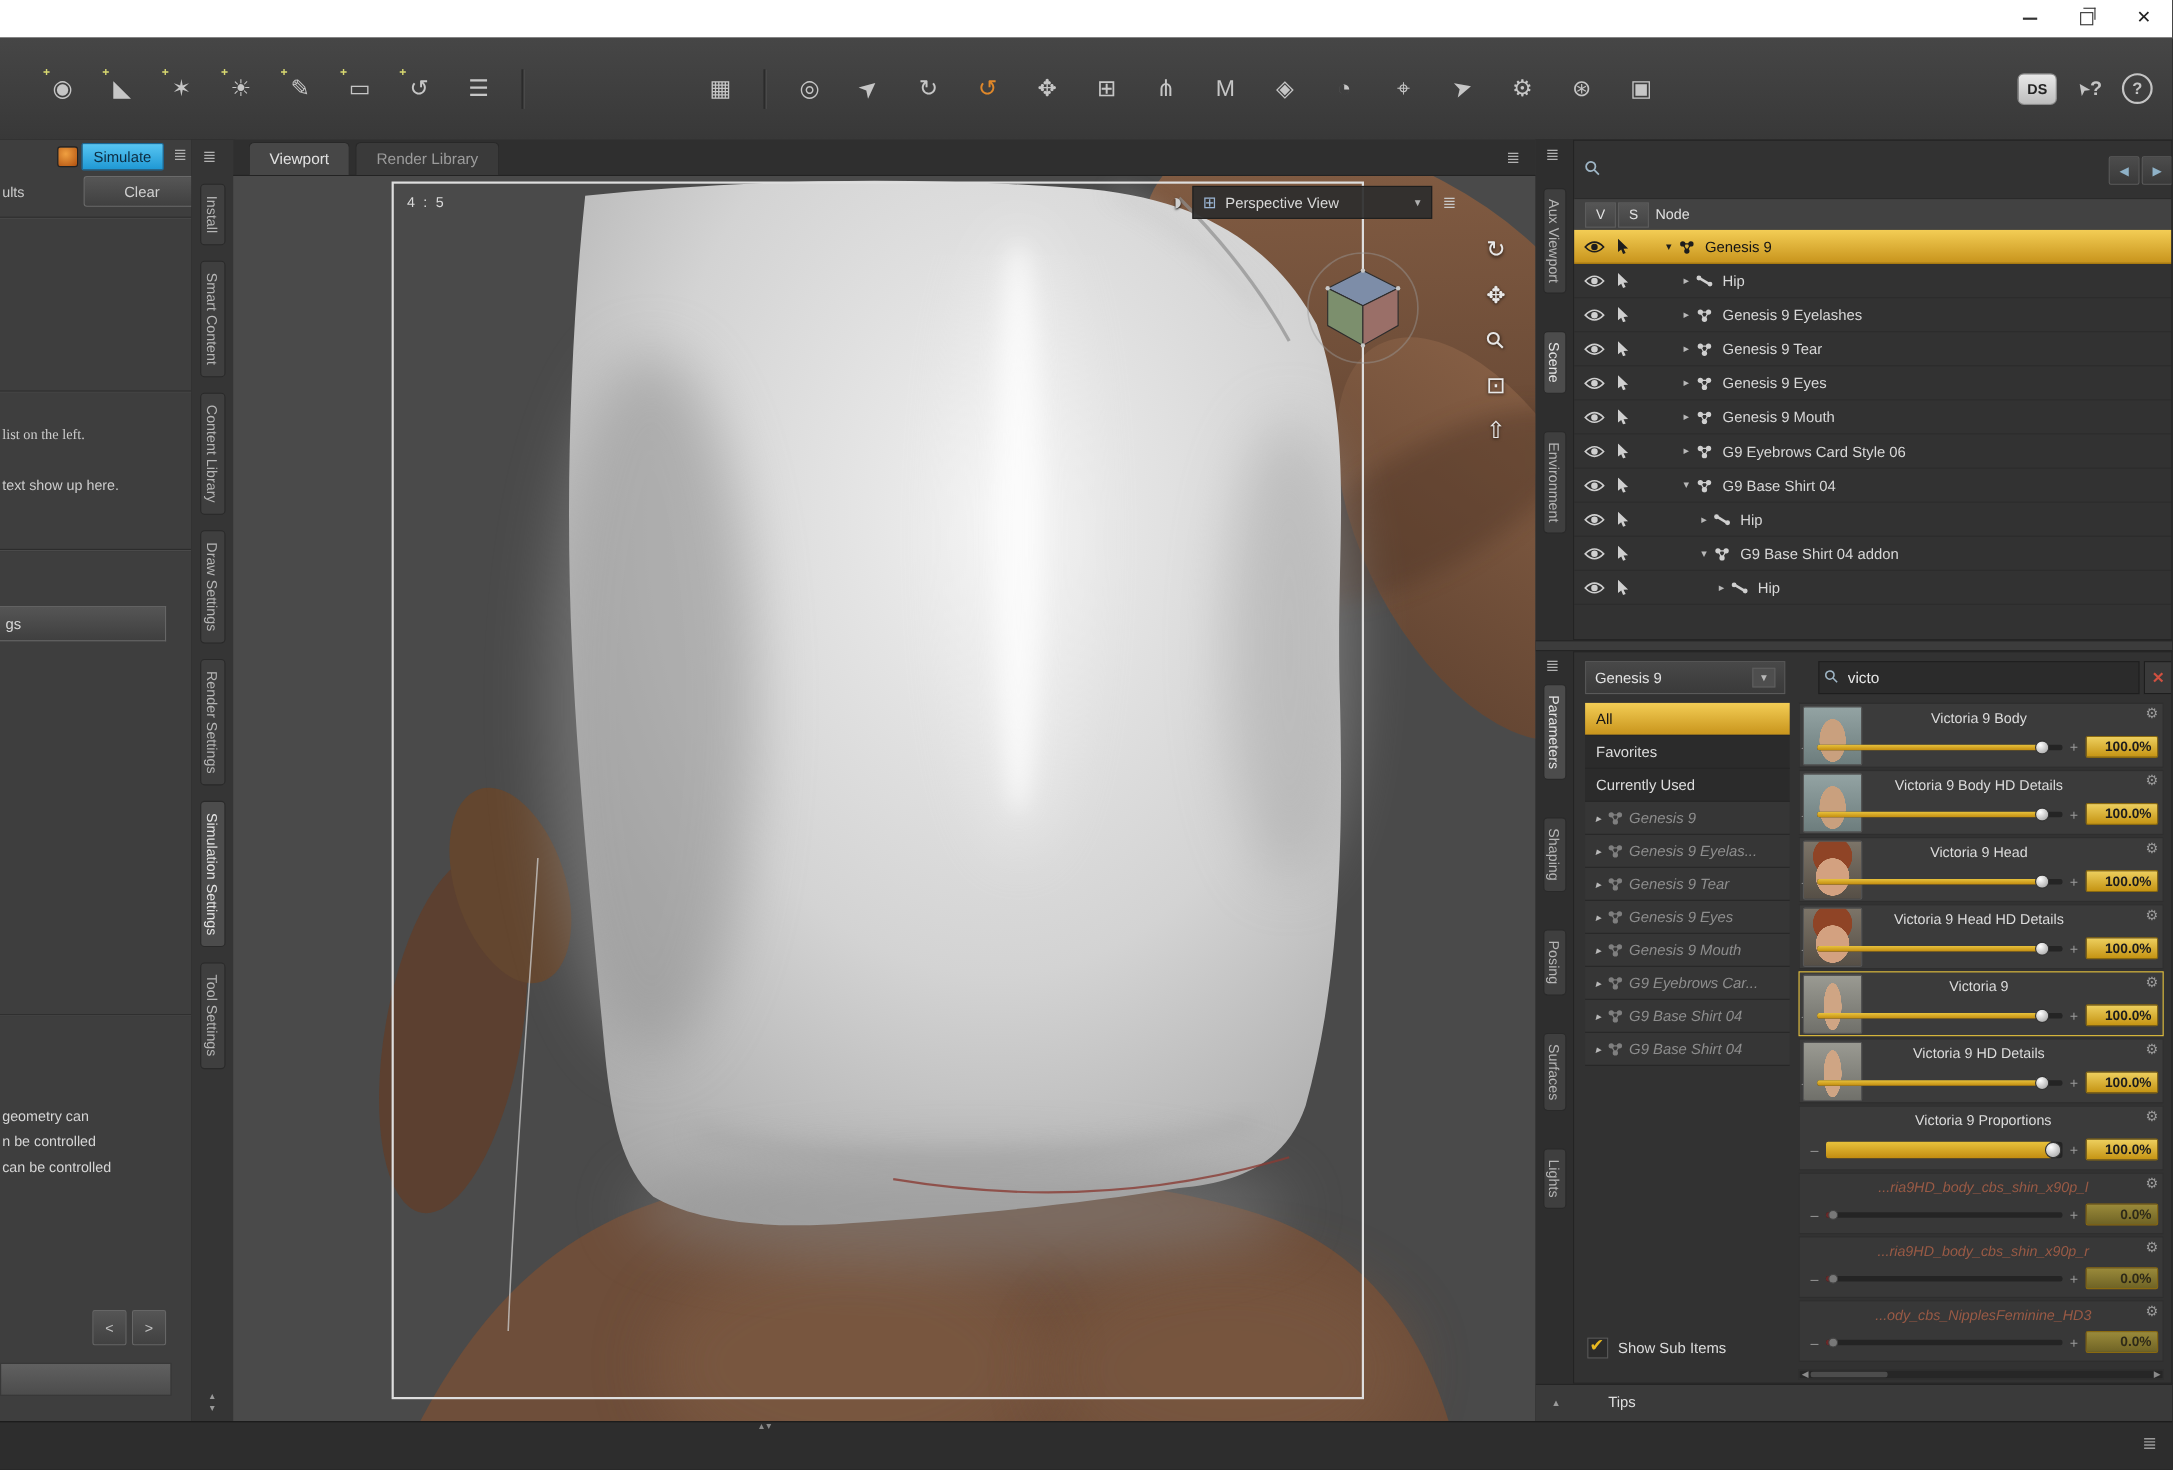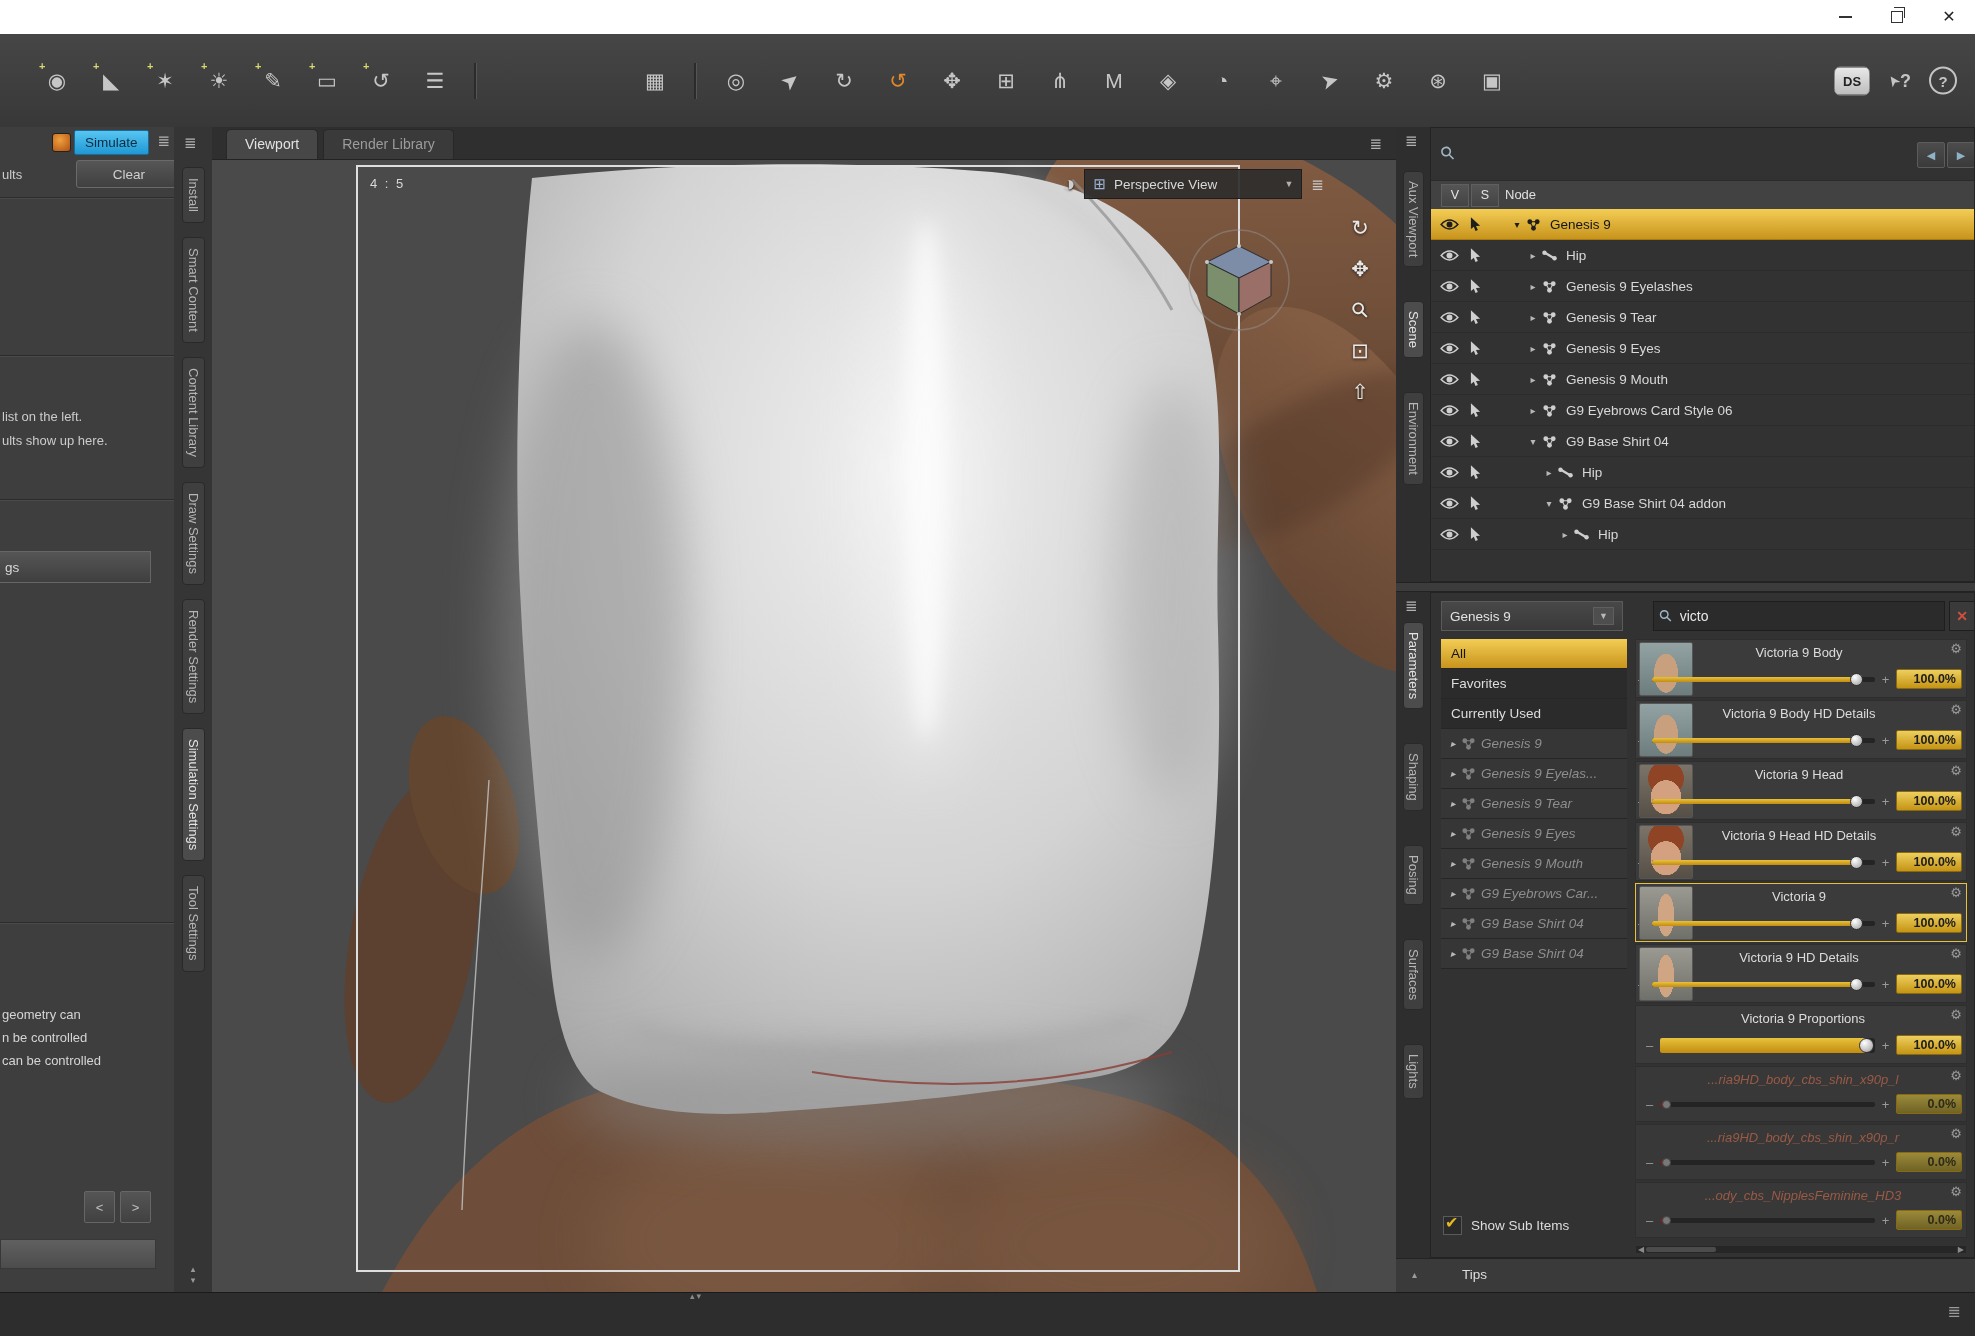--- a/index.html
+++ b/index.html
@@ -32,21 +32,21 @@
   #left-panel{position:absolute;left:0;top:127px;width:174px;height:1165px;background:#3e3e3e;border-right:1px solid #262626;overflow:hidden;}
   .sim-btn{position:absolute;left:52px;top:2px;height:26px;display:flex;align-items:center;}
   .sim-ico{width:17px;height:17px;background:radial-gradient(circle at 40% 35%,#f0a040,#b05010);border-radius:3px;margin-right:3px;border:1px solid #222;}
   .sim-label{background:linear-gradient(#57c5f2,#1f98d4);color:#0d2c40;font-size:13.5px;padding:4px 10px;border:1px solid #1a6a9a;border-radius:2px;}
   #lp-menu{position:absolute;right:4px;top:6px;color:#b0b0b0;font-size:15px;}
   .lp-frag{position:absolute;color:#cccccc;font-size:13px;}
   #frag-ults{left:2px;top:40px;}
   .clear-btn{position:absolute;left:60px;top:33px;width:104px;height:26px;background:linear-gradient(#565656,#404040);
              border:1px solid #6a6a6a;border-radius:3px;color:#d0d0d0;font-size:13.5px;display:flex;align-items:center;justify-content:center;margin-left:16px;}
   .lp-sep{position:absolute;left:0;width:174px;height:1px;background:#2c2c2c;border-bottom:1px solid #4a4a4a;}
-  #hint1{left:2px;top:282px;} #hint2{left:2px;top:306px;}
+  #hint1{left:2px;top:260px;font-family:Liberation Serif, serif;} #hint2{left:2px;top:306px;}
   #gs-btn{position:absolute;left:0px;top:424px;width:145px;height:30px;background:linear-gradient(#555,#3f3f3f);
           border:1px solid #666;border-left:none;color:#d8d8d8;font-size:13.5px;display:flex;align-items:center;padding-left:5px;}
   #info-lines{position:absolute;left:2px;top:876px;font-size:13px;color:#d5d5d5;line-height:23px;}
   .pager-btn{position:absolute;top:1064px;width:29px;height:30px;background:linear-gradient(#555,#414141);border:1px solid #666;
              color:#c0c0c0;font-size:13px;display:flex;align-items:center;justify-content:center;border-radius:2px;}
   #pager-prev{left:84px;} #pager-next{left:120px;}
   #lp-field{position:absolute;left:0;top:1112px;width:154px;height:28px;background:linear-gradient(#606060,#4c4c4c);border:1px solid #383838;}
   
   #left-tabs{position:absolute;left:174px;top:127px;width:38px;height:1165px;background:#353535;border-right:1px solid #232323;overflow:hidden;}
   .pane-menu{color:#b2b2b2;font-size:15px;line-height:1;}
@@ -295,21 +295,21 @@
     <div class="sim-btn">
       <span class="sim-ico"></span>
       <span class="sim-label">Simulate</span>
     </div>
     <span id="lp-menu" class="pane-menu">≣</span>
     <span class="lp-frag" id="frag-ults">ults</span>
     <div class="clear-btn">Clear</div>
     <div class="lp-sep" style="top:70px"></div>
     <div class="lp-sep" style="top:228px"></div>
     <span class="lp-frag" id="hint1">list on the left.</span>
-    <span class="lp-frag" id="hint2">ults show up here.</span>
+    <span class="lp-frag" id="hint2">text show up here.</span>
     <div class="lp-sep" style="top:372px"></div>
     <div id="gs-btn">gs</div>
     <div class="lp-sep" style="top:795px"></div>
     <div id="info-lines">
       <div>geometry can</div>
       <div>n be controlled</div>
       <div>can be controlled</div>
     </div>
     <div class="pager-btn" id="pager-prev">&lt;</div>
     <div class="pager-btn" id="pager-next">&gt;</div>

